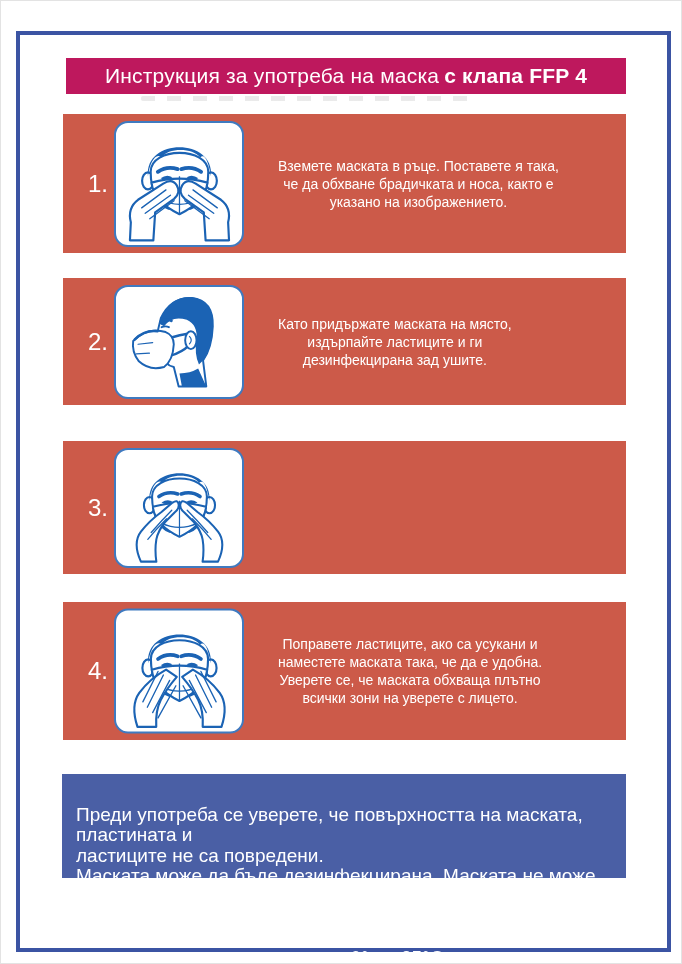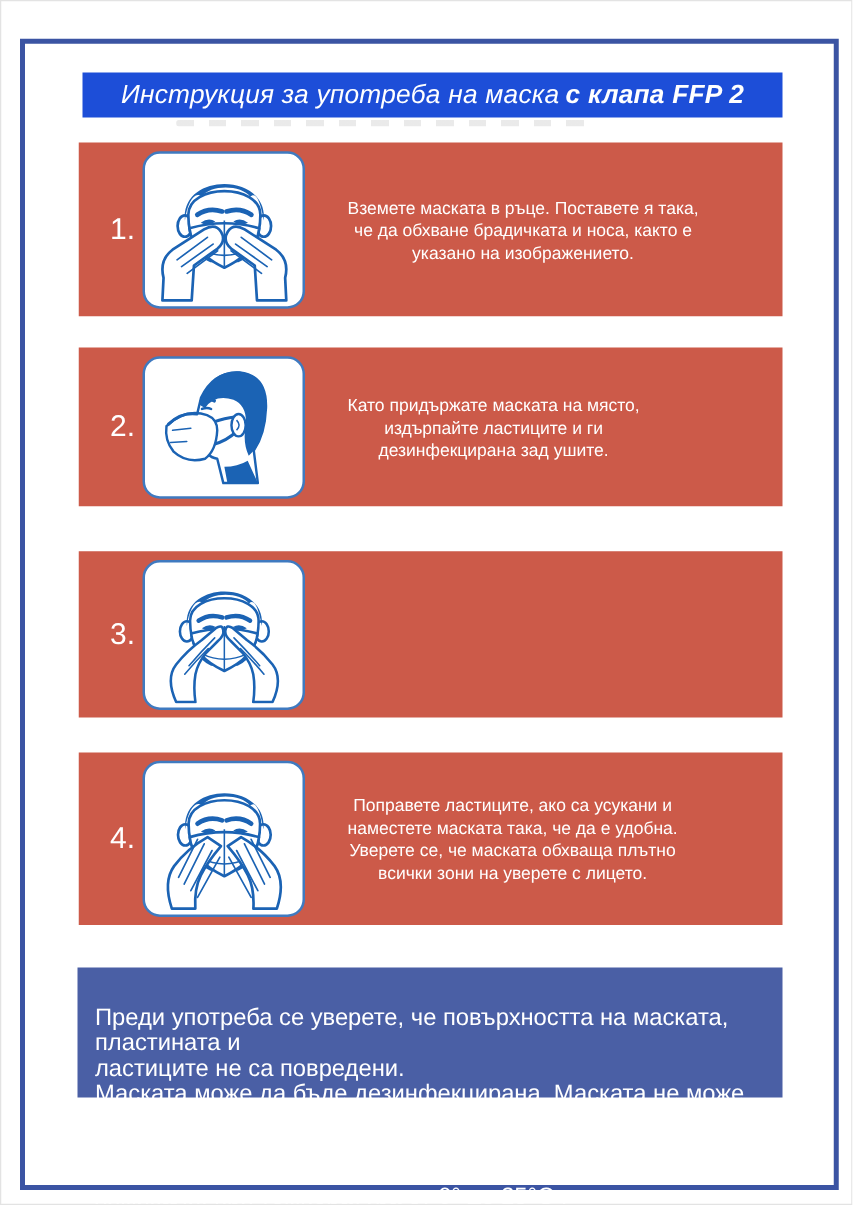--- a/index.html
+++ b/index.html
@@ -24,29 +24,28 @@
     border: 4px solid #3b54a3;
     background: #ffffff;
   }
 
   .title-bar {
     position: absolute;
     left: 65px;
     top: 57px;
     width: 560px;
     height: 36px;
-    background: #1d4ed8;
+    background: #be185d;
     color: #ffffff;
     display: flex;
     align-items: center;
     justify-content: center;
     font-size: 21px;
     letter-spacing: 0.2px;
     white-space: nowrap;
-    font-style: italic;
   }
   .title-bar .bold { font-weight: bold; margin-left: 5px; }
 
   
   .ghost-line {
     position: absolute;
     left: 140px;
     top: 95px;
     width: 330px;
     height: 5px;
@@ -160,21 +159,21 @@
       <path d="M24 100 L41 66 M29 106 L47 70 M35 112 L54 76 M41 118 L61 82" stroke="#1b63b4" stroke-width="1.5" fill="none" stroke-linecap="round"></path>
     </g>
   </defs>
 </svg>
 
 <div class="page">
   <div class="frame"></div>
 
   <div class="title-bar">
     <span>Инструкция за употреба на маска</span>
-    <span class="bold">с клапа FFP 2</span>
+    <span class="bold">с клапа FFP 4</span>
   </div>
   <div class="ghost-line"></div>
 
   <div class="panel p1">
     <div class="step-num">1.</div>
     <div class="illus-box">
       <svg viewBox="0 0 130 130">
         <use href="#head-front"></use>
         <use href="#mask-front"></use>
         <use href="#hand-hold"></use>

